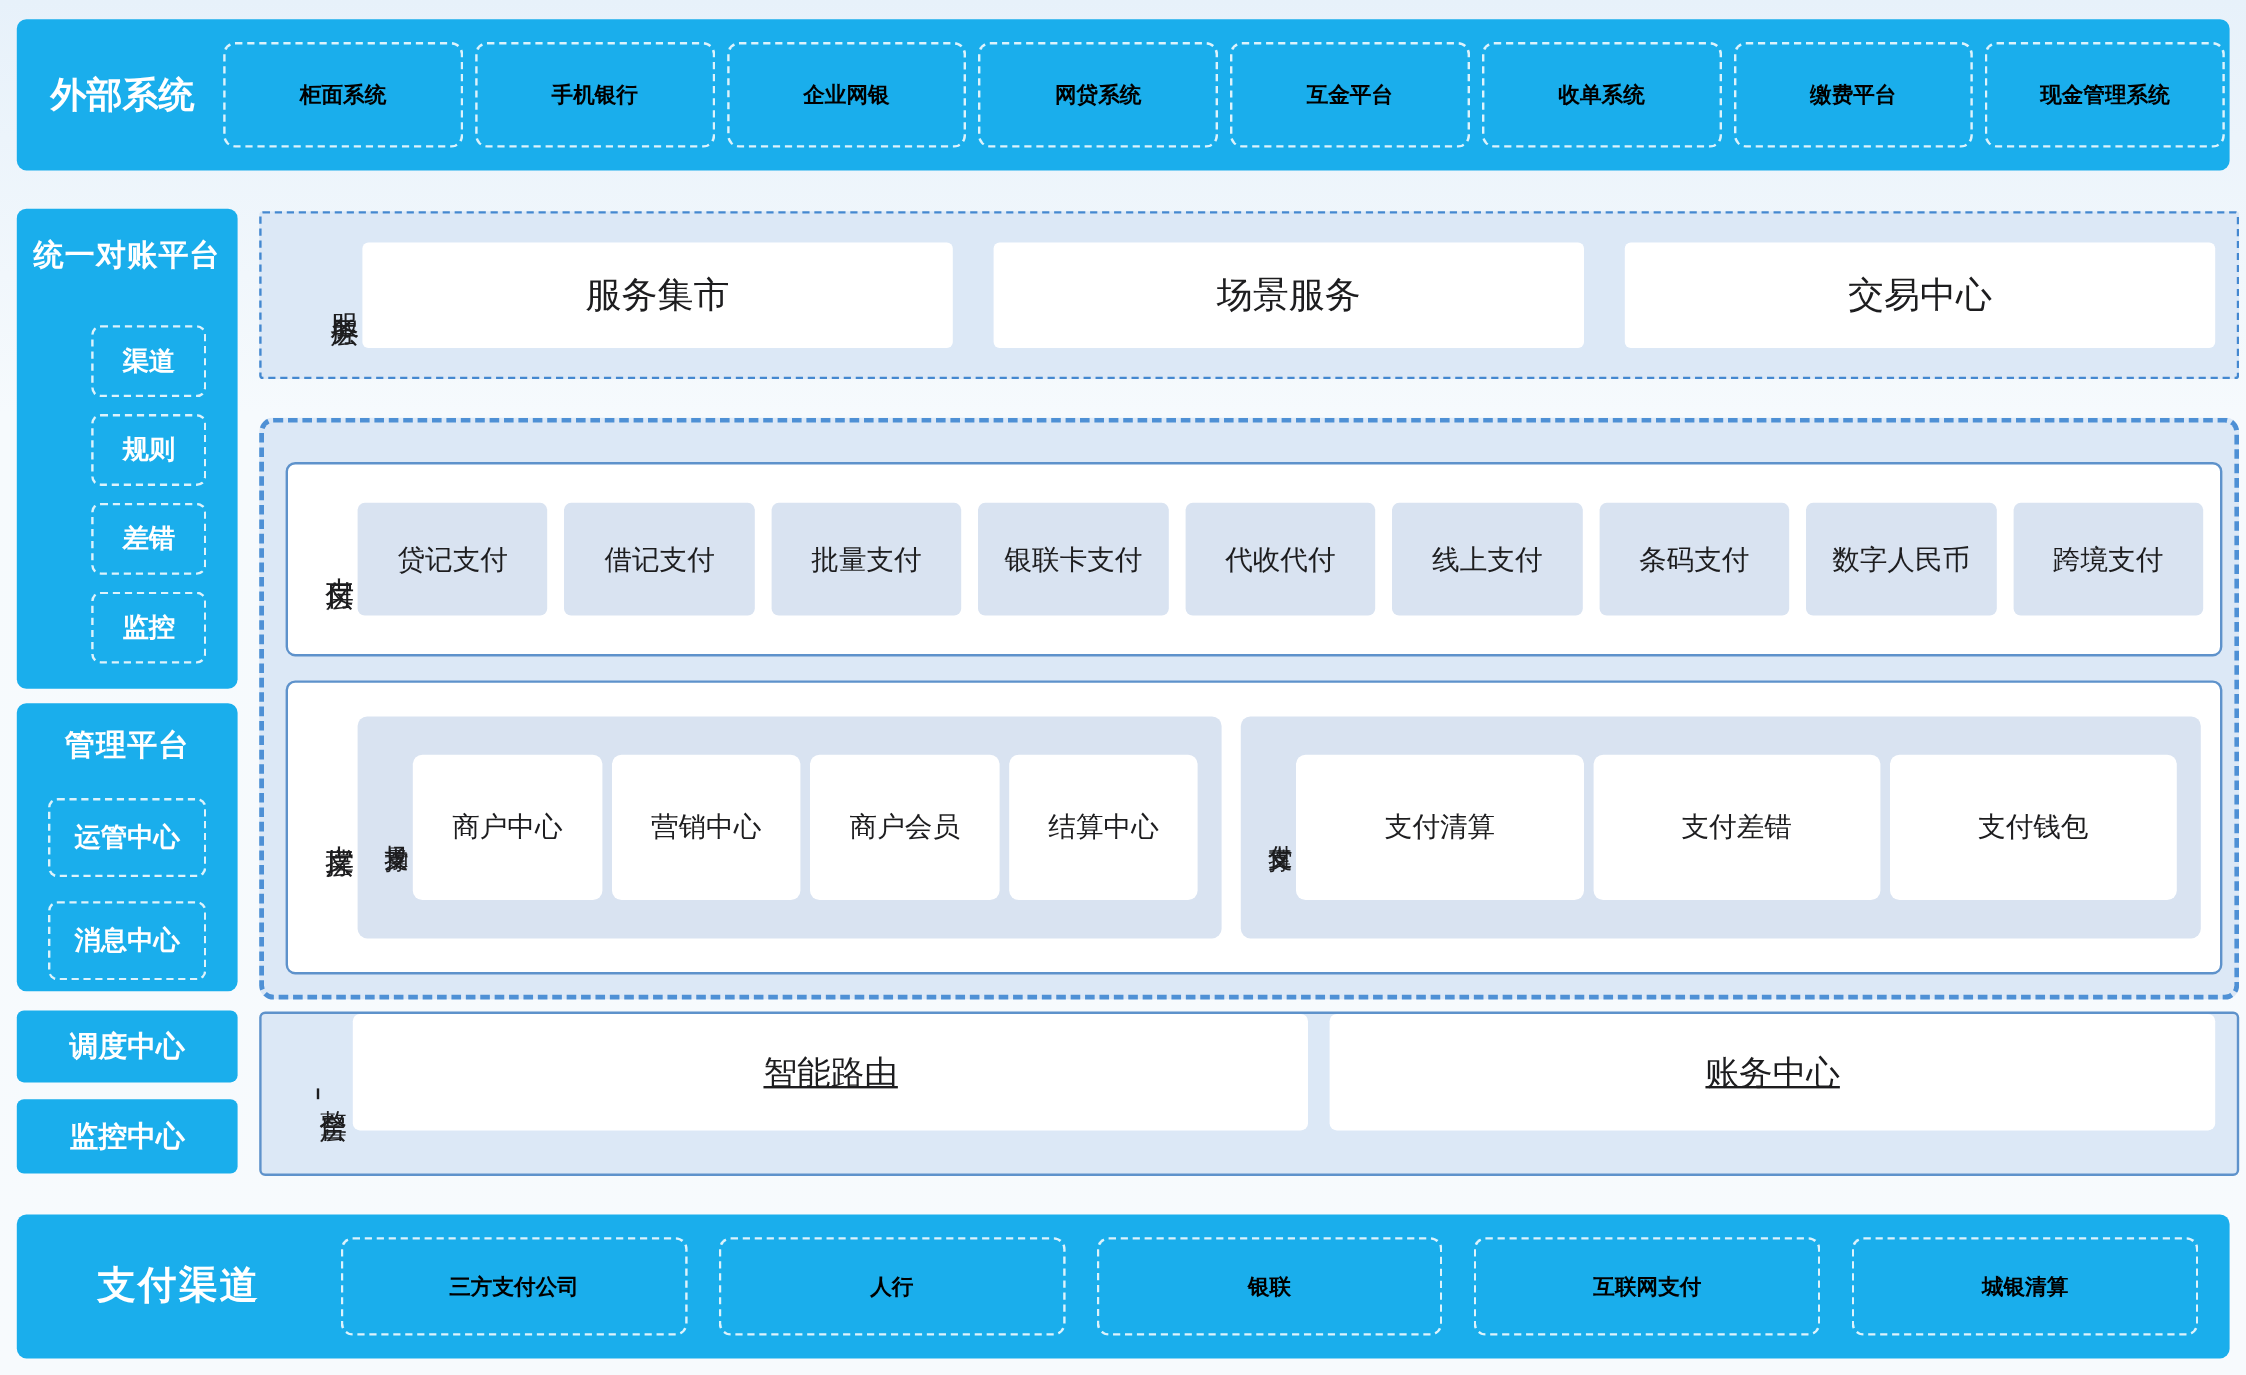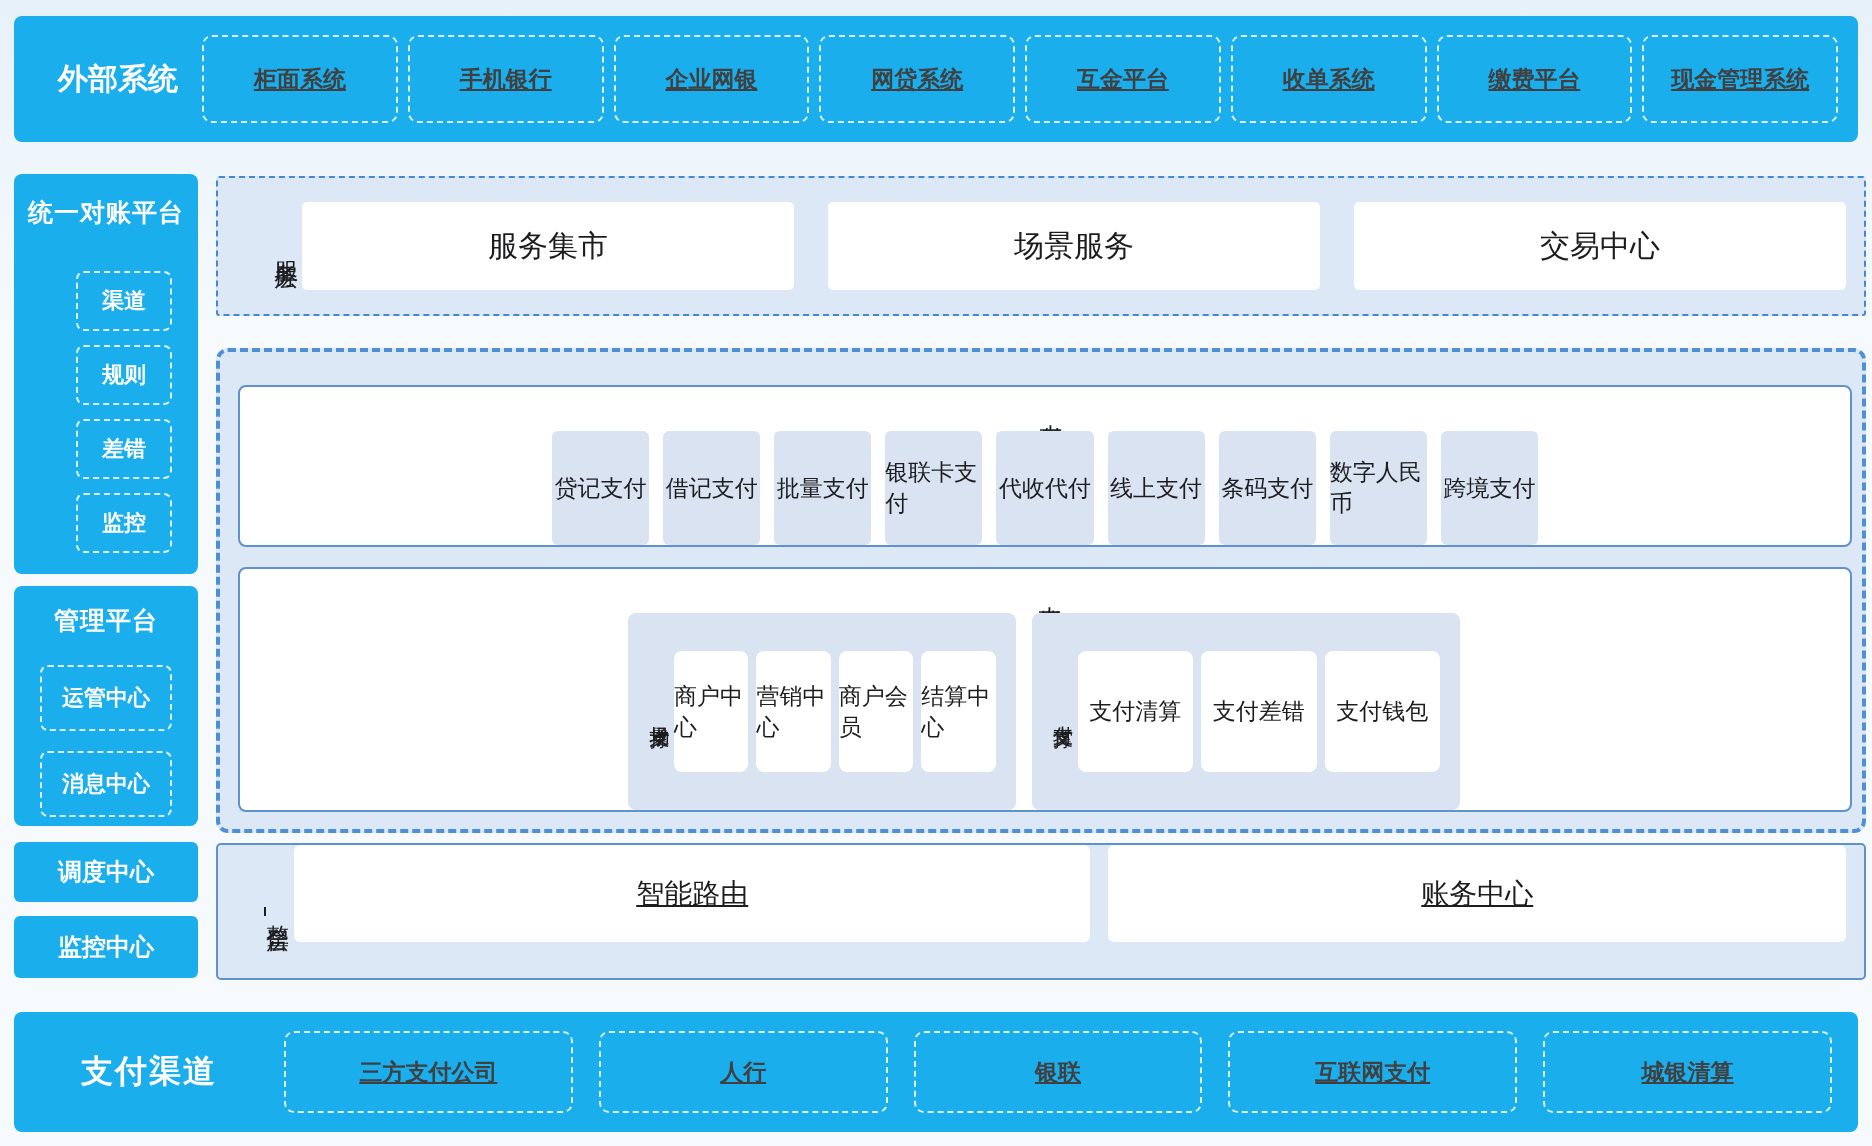--- a/index.html
+++ b/index.html
@@ -5,25 +5,25 @@
   html,body{margin:0;padding:0;background:#fff;}
   .canvas{
     position:relative;width:1872px;height:1146px;overflow:hidden;
     background:linear-gradient(180deg,#e7f1fa 0%,#f6fafd 30%,#f7fafd 100%);
     font-family:"Liberation Sans","DejaVu Sans",sans-serif;
     color:#1d1d1f;
   }
   
   .cyan{background:#1aaeec;color:#fff;}
   .topbar{position:absolute;left:14px;top:16px;width:1844px;height:126px;border-radius:8px;
-    display:flex;align-items:center;padding:0 20px;box-sizing:border-box;}
+    display:flex;align-items:center;padding:0 4px;box-sizing:border-box;}
   .topbar-title{width:168px;flex:0 0 168px;text-align:center;font-size:30px;font-weight:bold;}
   .hitem-row{flex:1;display:flex;gap:10px;height:88px;}
   .ditem{flex:1;border:2px dashed rgba(255,255,255,.85);border-radius:10px;
-    display:flex;align-items:center;justify-content:center;font-size:23px;font-weight:bold;color:#404040;box-sizing:border-box;text-decoration:underline;}
+    display:flex;align-items:center;justify-content:center;font-size:18px;font-weight:bold;color:#000000;box-sizing:border-box;}
   
   .lpanel{position:absolute;left:14px;width:184px;border-radius:8px;box-sizing:border-box;}
   .lpanel-title{text-align:center;font-size:25px;font-weight:bold;letter-spacing:1px;}
   .vitem{margin:0 26px 14px 26px;height:60px;border:2px dashed rgba(255,255,255,.85);border-radius:8px;
     display:flex;align-items:center;justify-content:center;font-size:22px;font-weight:bold;color:#fff;box-sizing:border-box;}
   .vitem.tall{height:66px;margin-bottom:20px;}
   .lblock{position:absolute;left:14px;width:184px;border-radius:6px;
     display:flex;align-items:center;justify-content:center;font-size:24px;font-weight:bold;}
   .bottombar{position:absolute;left:14px;top:1012px;width:1844px;height:120px;border-radius:8px;
     display:flex;align-items:center;padding:0 26px 0 0;box-sizing:border-box;}
@@ -36,21 +36,21 @@
   .vlabel{writing-mode:vertical-rl;text-orientation:upright;align-self:center;
     font-size:24px;color:#1d1d1f;letter-spacing:3px;text-align:center;}
   .service .vlabel{flex:0 0 72px;width:72px;display:flex;justify-content:center;}
   .service-boxes{flex:1;display:flex;gap:34px;height:88px;}
   .wbox{background:#fff;border-radius:5px;display:flex;align-items:center;justify-content:center;box-sizing:border-box;}
   .service-boxes .wbox{flex:1;font-size:30px;}
   .dashedbox{position:absolute;left:216px;top:348px;width:1650px;height:485px;
     background:#dce8f6;border:4px dashed #4e90d5;border-radius:12px;box-sizing:border-box;}
   .innerpanel{position:absolute;left:18px;width:1614px;background:#fff;
     border:2px solid #5e92cb;border-radius:8px;box-sizing:border-box;
-    display:flex;align-items:center;padding:0 14px;flex-direction:column;}
+    display:flex;align-items:center;padding:0 14px;}
   .paylayer{top:33px;height:162px;}
   .suplayer{top:215px;height:245px;padding-right:16px;}
   .innerpanel .vlabel{flex:0 0 44px;width:44px;display:flex;justify-content:center;}
   .pay-boxes{flex:1;display:flex;gap:14px;height:94px;}
   .bluebox{background:#d9e3f1;border-radius:6px;display:flex;align-items:center;justify-content:center;
     font-size:23px;box-sizing:border-box;}
   .pay-boxes .bluebox{flex:1;}
   .sup-groups{flex:1;display:flex;gap:16px;height:185px;}
   .subpanel{background:#d9e3f1;border-radius:8px;display:flex;align-items:center;
     padding:0 20px 0 10px;box-sizing:border-box;}

